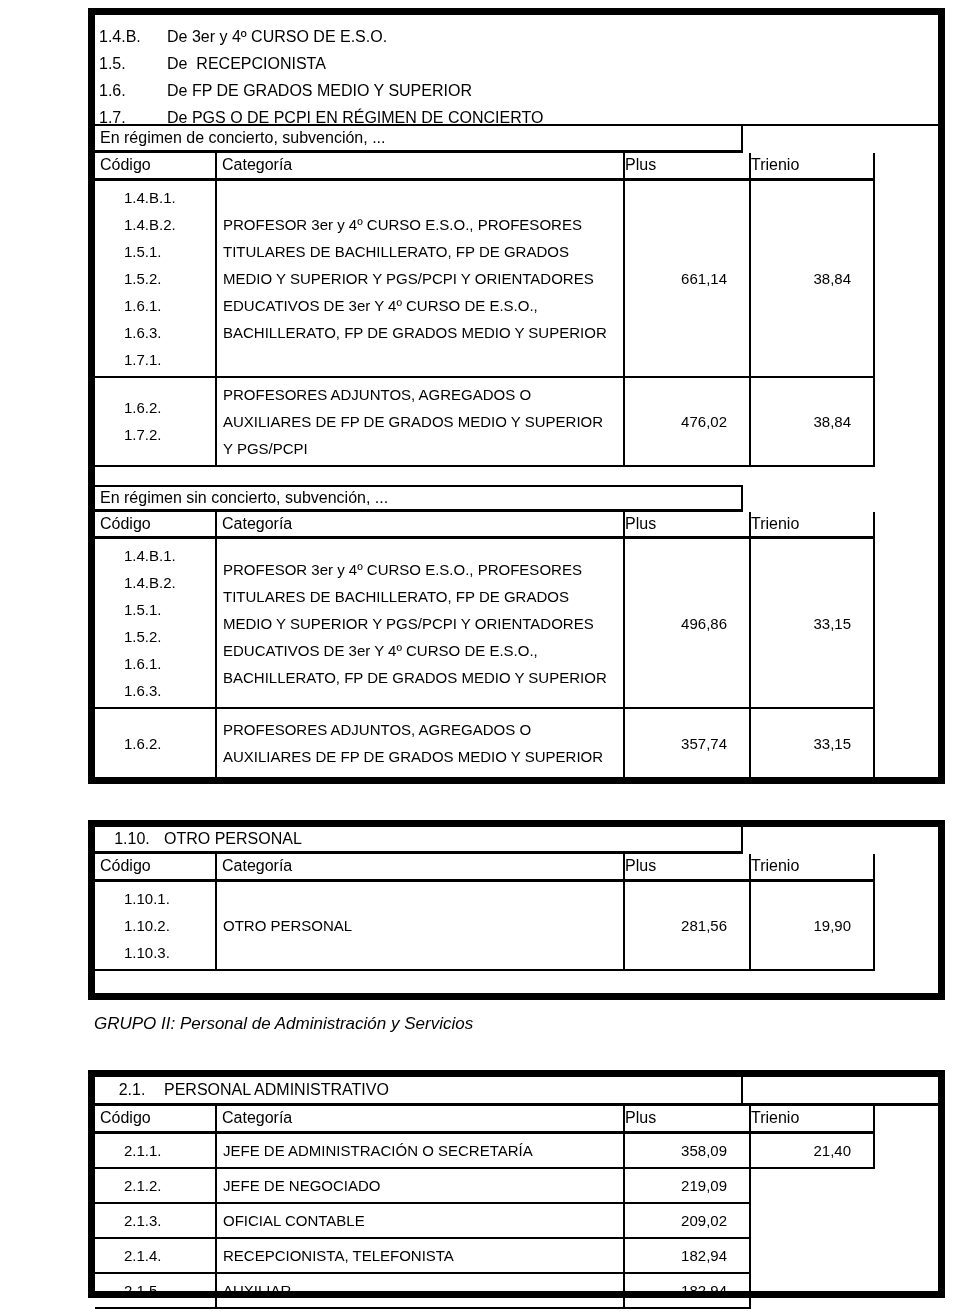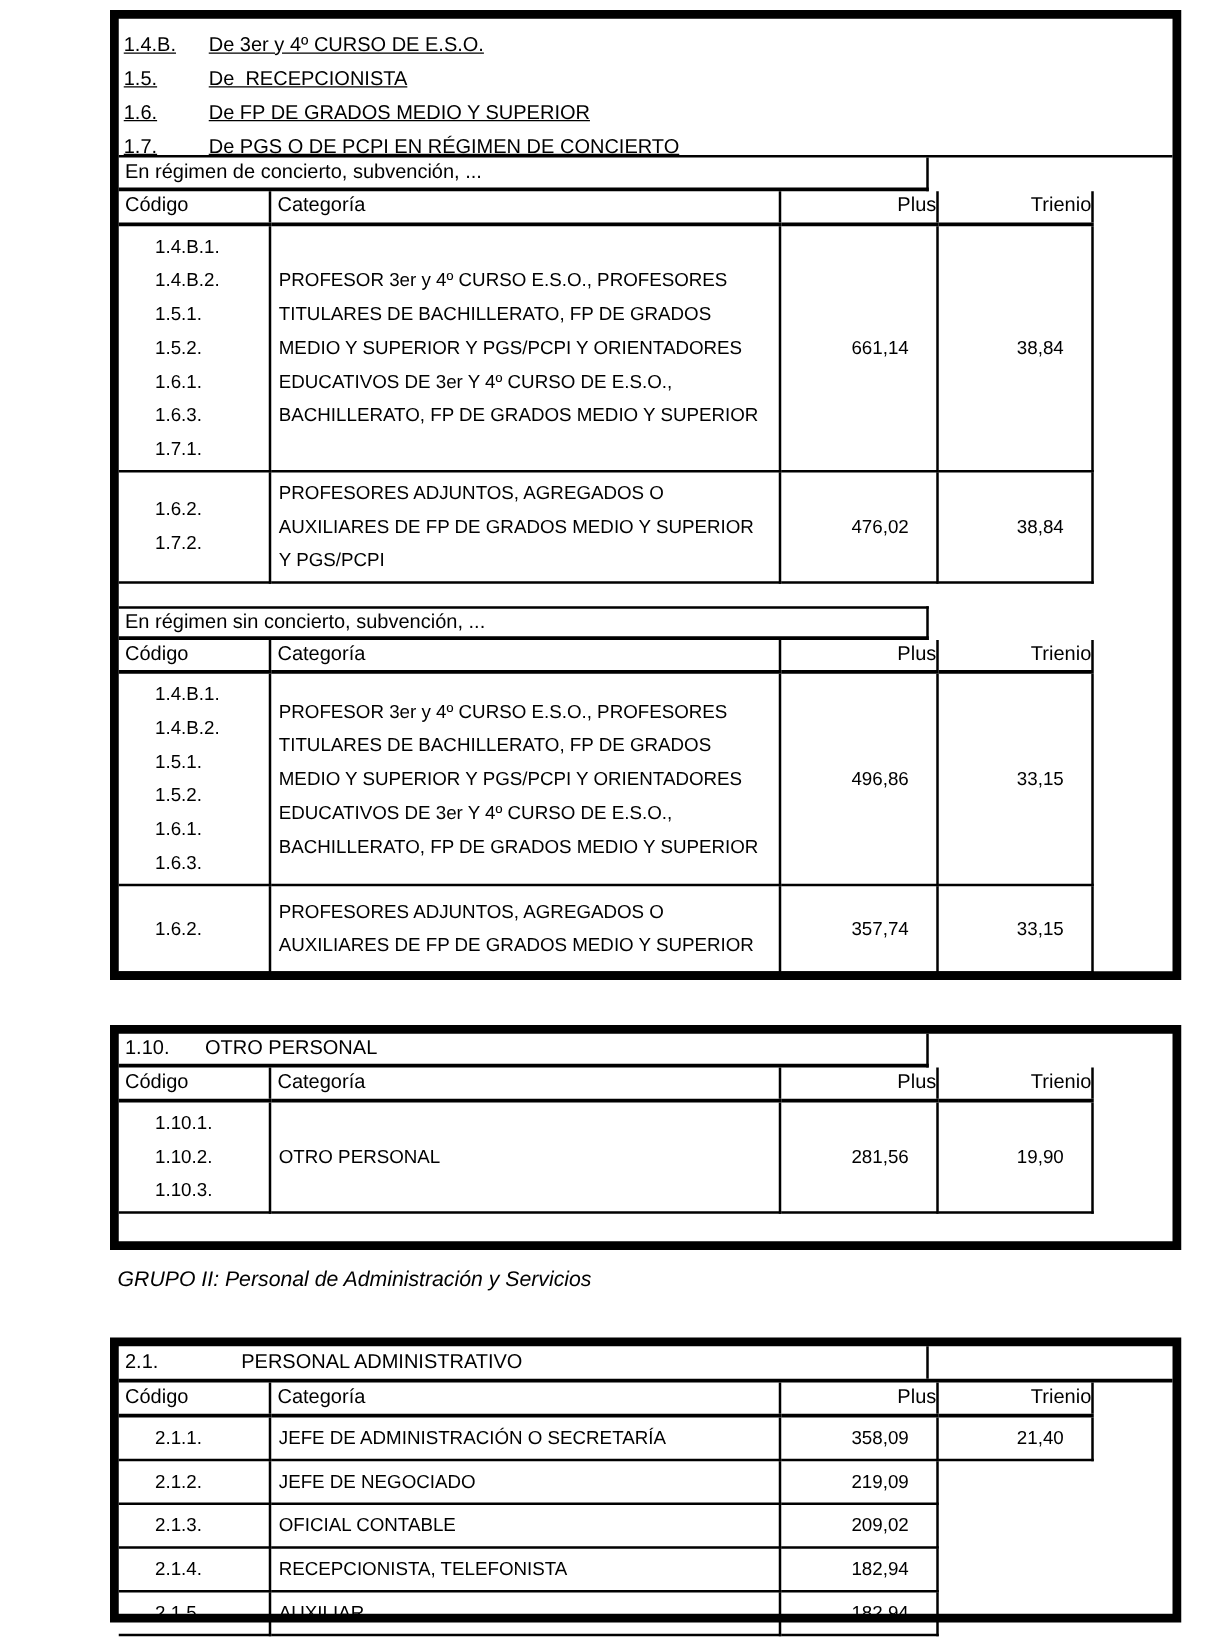--- a/index.html
+++ b/index.html
@@ -15,54 +15,55 @@
   .outer-box {
     width: 857px;
     border: 7px solid #000;
     background: #fff;
   }
   .box1 { height: 776px; }
   .box2 { height: 180px; margin-top: 36px; }
   .box3 { height: 228px; }
 
   
-  .intro { padding: 8px 0 0 4px; height: 109px; text-decoration: underline; }
+  .intro { padding: 8px 0 0 4px; height: 109px; }
   .intro-line { display: flex; align-items: center; height: 27px; }
   .intro-line .num { width: 68px; flex: 0 0 68px; }
   .intro-line .txt { white-space: pre; }
 
   
   .band-wrap-top { border-top: 2px solid #000; }
   .band-cell {
     width: 648px; height: 27px;
     display: flex; align-items: center;
     padding-left: 5px;
     border-right: 2px solid #000;
     border-bottom: 3px solid #000;
     white-space: pre;
+    text-align: center;
   }
   .band-cell.bordered-top { border-top: 2px solid #000; }
   .band-num { width: 64px; flex: 0 0 64px; }
   .band-wrap-bottomline { border-bottom: 3px solid #000; }
   .band-wrap-bottomline .band-cell { border-bottom: 0; }
 
   
   table.grid {
     border-collapse: collapse; table-layout: fixed;
     width: 779px; font-size: 15px;
   }
   .grid col.c-cod  { width: 121px; }
   .grid col.c-cat  { width: 408px; }
   .grid col.c-plus { width: 126px; }
   .grid col.c-tri  { width: 124px; }
   .grid th, .grid td { border: 2px solid #000; font-weight: normal; }
   .grid th { border-top: 0; border-bottom: 3px solid #000; height: 26px; font-size: 16px; }
   .grid th:first-child, .grid td:first-child { border-left: 0; padding-left: 29px; }
   .grid th.left { text-align: left; padding-left: 5px; margin-left: 10px; }
-  .grid th.center { text-align: right; }
+  .grid th.center { text-align: left; }
   td.cod {
     vertical-align: middle; text-align: left;
     padding: 3px 2px 3px 4px; line-height: 27px; white-space: pre-line;
   }
   td.cat {
     vertical-align: middle; text-align: left;
     padding: 3px 4px 3px 6px; line-height: 27px; white-space: pre-line;
   }
   td.val { vertical-align: middle; text-align: right; padding-right: 22px; }
   td.empty { border: 0; }
@@ -220,21 +221,21 @@
       </tr>
     </tbody>
       </table>
   </section>
 
   <p class="grupo-heading">GRUPO II: Personal de Administración y Servicios</p>
   <div class="heading-spacer"></div>
 
   <section class="outer-box box3">
     <div class="band-wrap-bottomline">
-      <div class="band-cell" style="height:26px;gap:29px;">
+      <div class="band-cell" style="height:26px;">
         <span class="band-num">2.1.</span>
         <span>PERSONAL ADMINISTRATIVO</span>
       </div>
     </div>
     <table class="grid">
       <colgroup>
           <col class="c-cod">
           <col class="c-cat">
           <col class="c-plus">
           <col class="c-tri">

